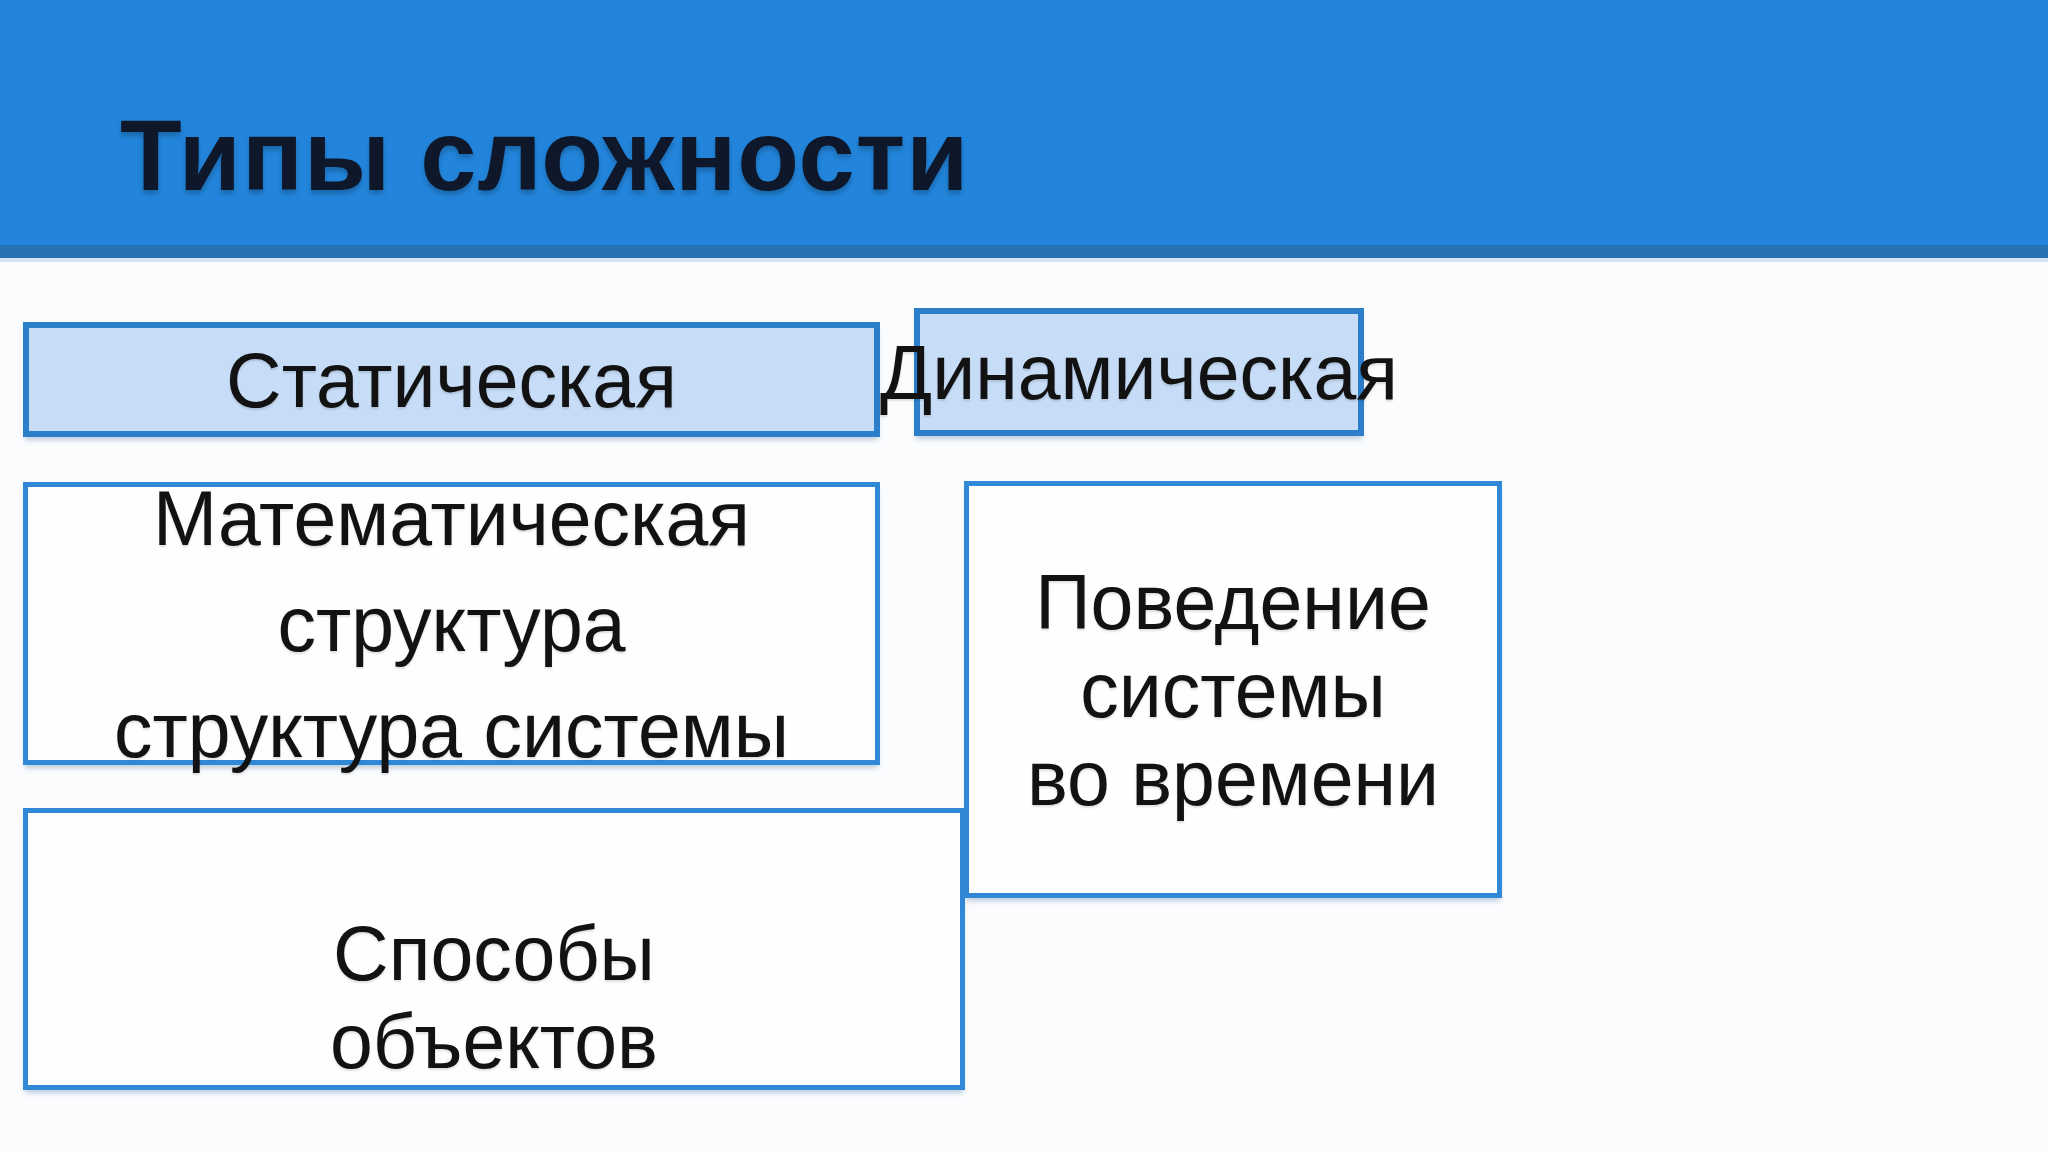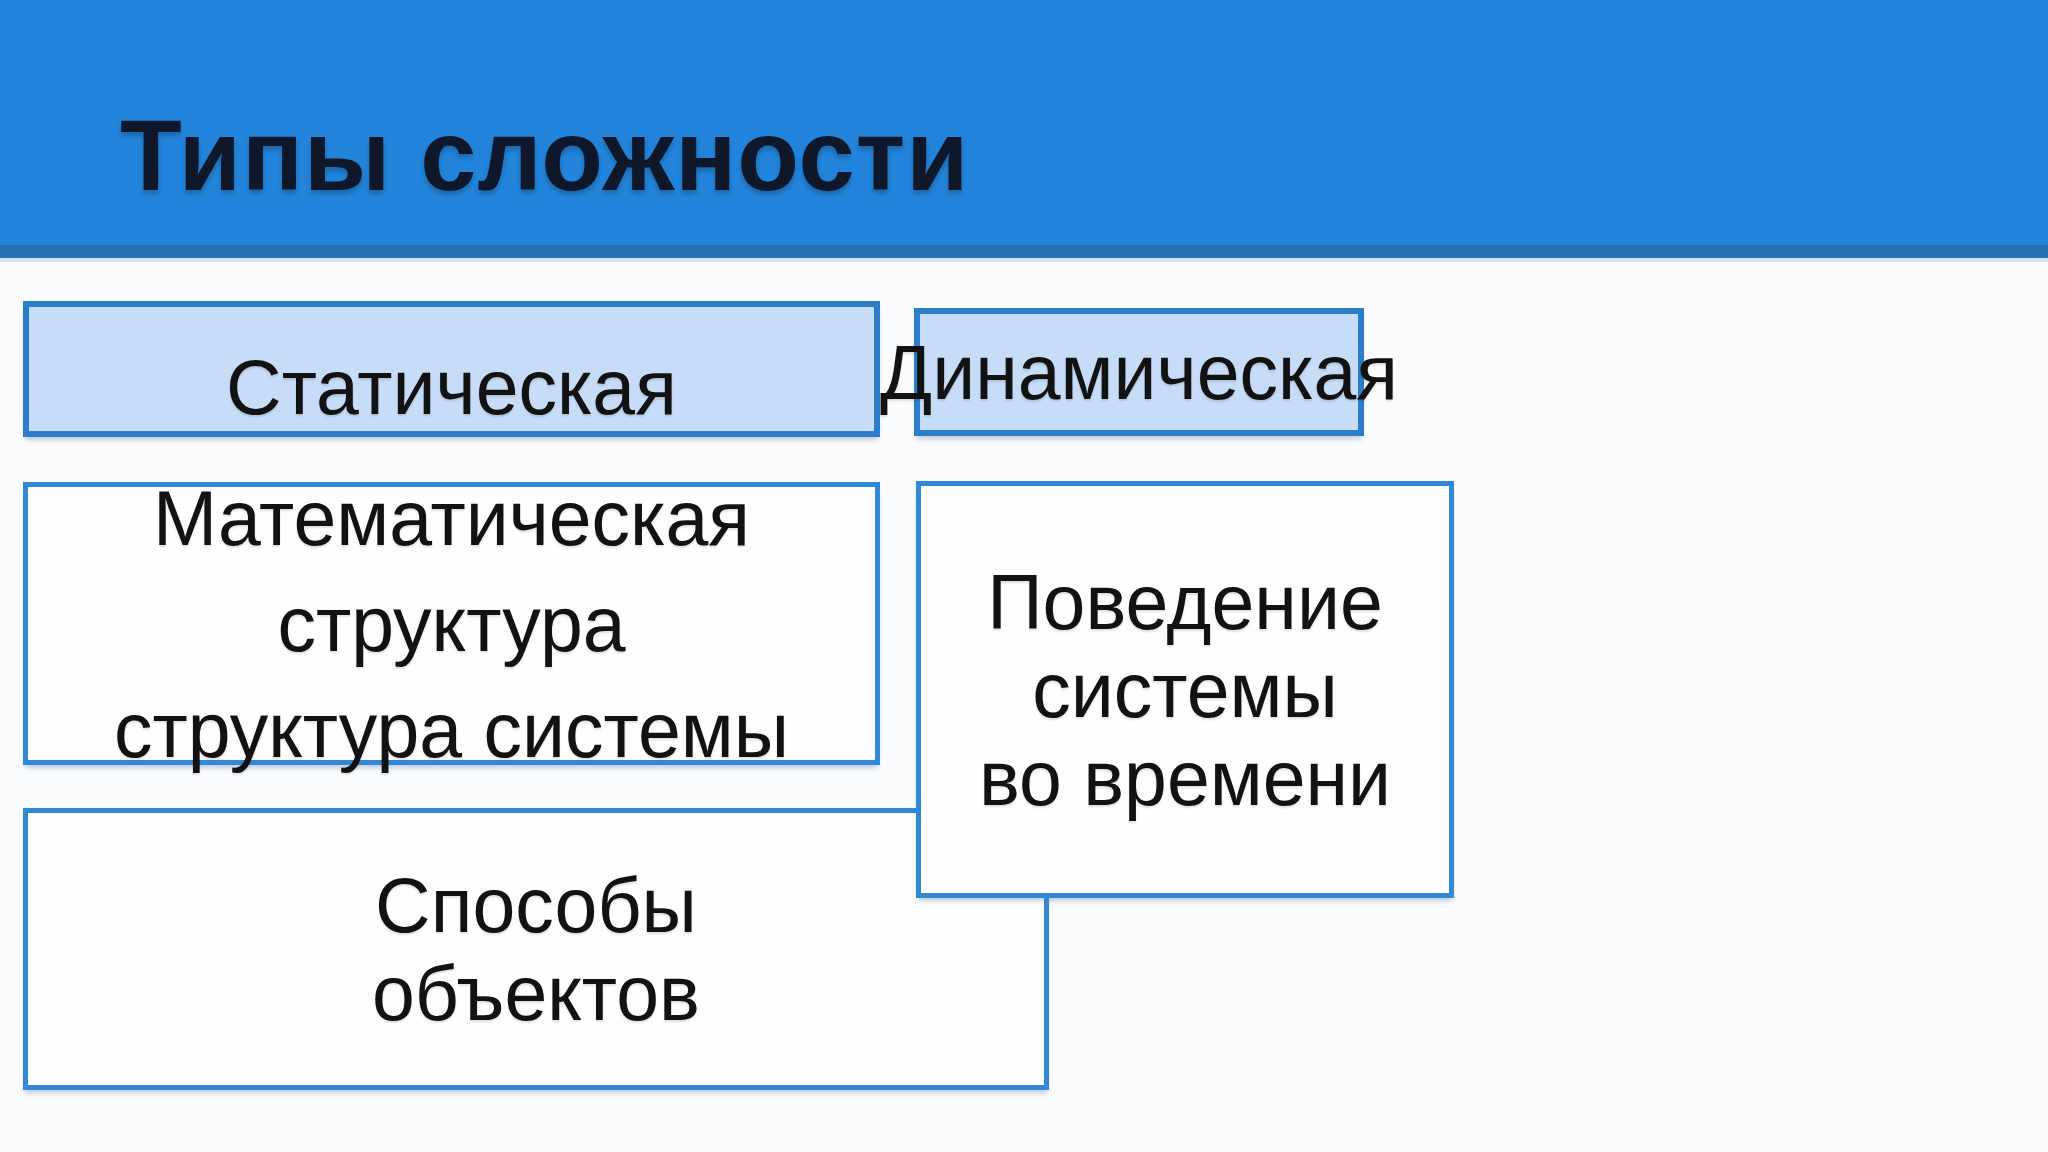--- a/index.html
+++ b/index.html
@@ -55,25 +55,25 @@
     text-shadow: 0 2px 2px rgba(0,0,0,0.12);
   }
   .category {
     background: #C6DCF7;
     border: 6px solid #2C7ECB;
   }
   .detail {
     background: #FEFEFF;
     border: 5px solid #3188D7;
   }
-  .box-static    { left: 23px;  top: 301px; width: 857px; height: 136px; justify-content: flex-end; }
+  .box-static    { left: 23px;  top: 322px; width: 857px; height: 115px; }
   .box-dynamic   { left: 914px; top: 308px; width: 450px; height: 128px; }
   .box-math      { left: 23px;  top: 482px; width: 857px; height: 283px; gap: 18px; }
-  .box-ways      { left: 23px;  top: 808px; width: 1026px; height: 282px; }
-  .box-behavior  { left: 916px; top: 481px; width: 538px; height: 417px; }
+  .box-ways      { left: 23px;  top: 808px; width: 942px; height: 282px; justify-content: flex-end; }
+  .box-behavior  { left: 964px; top: 481px; width: 538px; height: 417px; }
 </style>
 </head>
 <body>
 
 <div class="slide">
 
   <div class="header">
     <div class="title">Типы сложности</div>
   </div>
   <div class="header-strip"></div>

